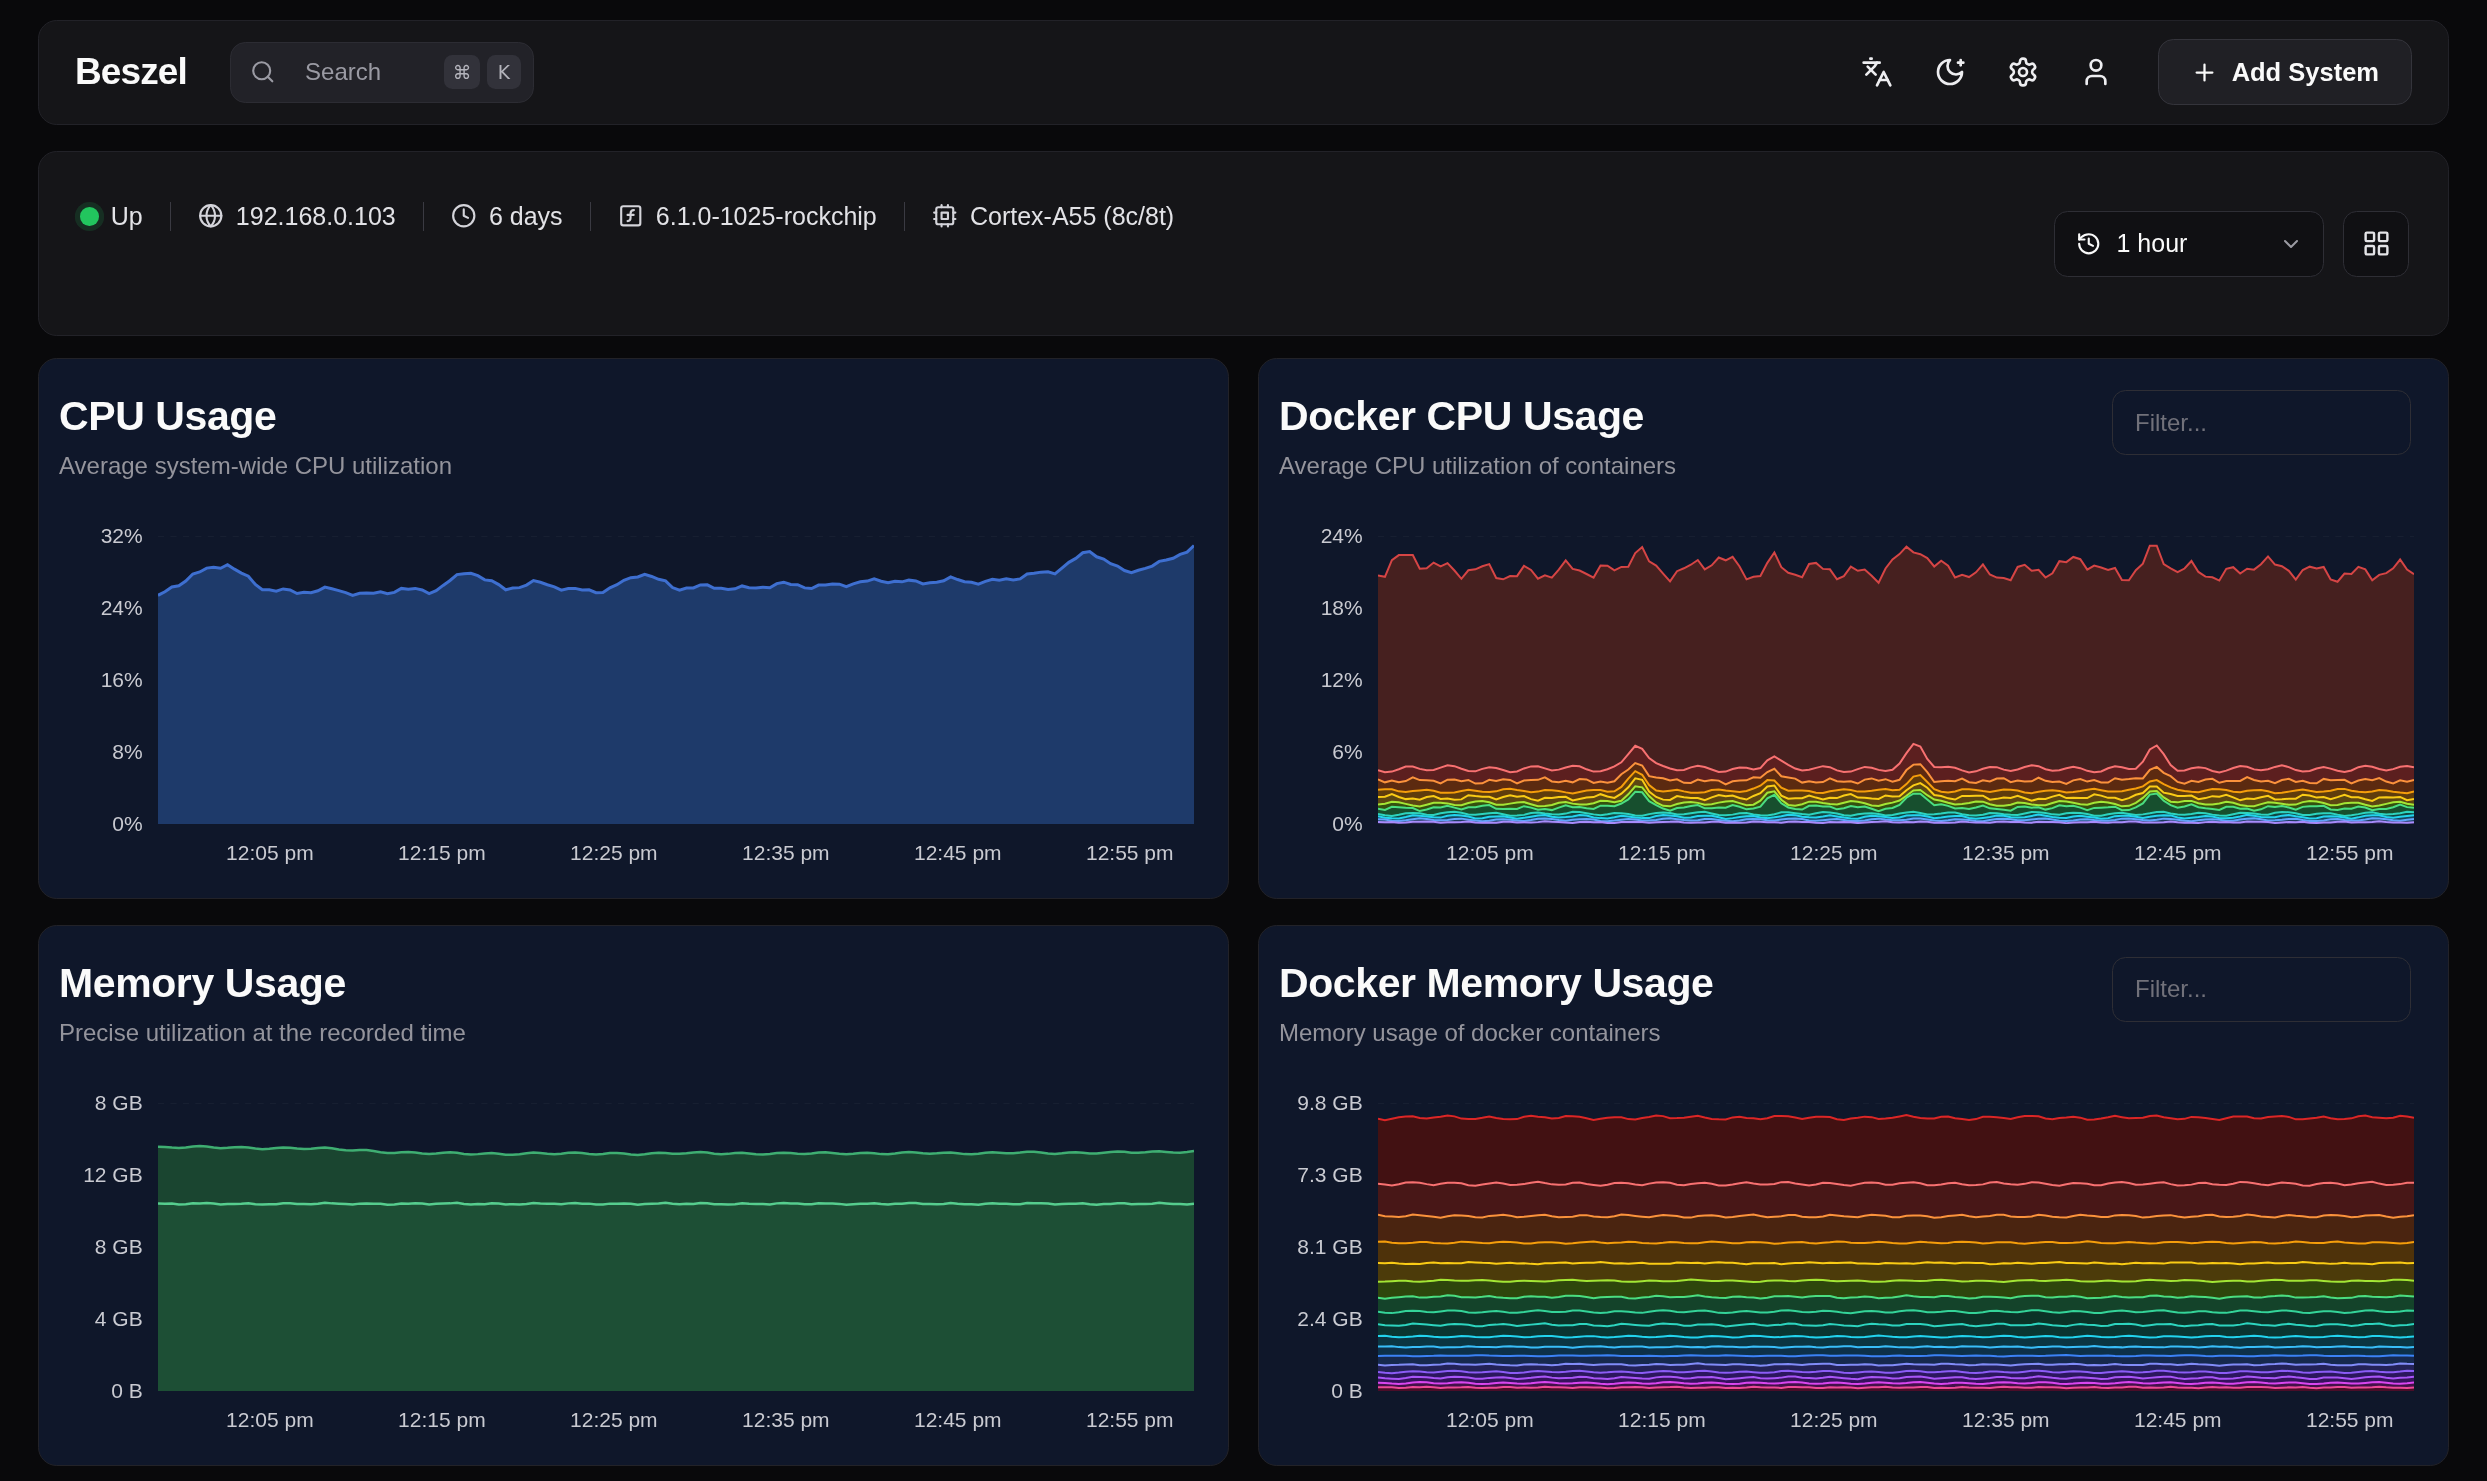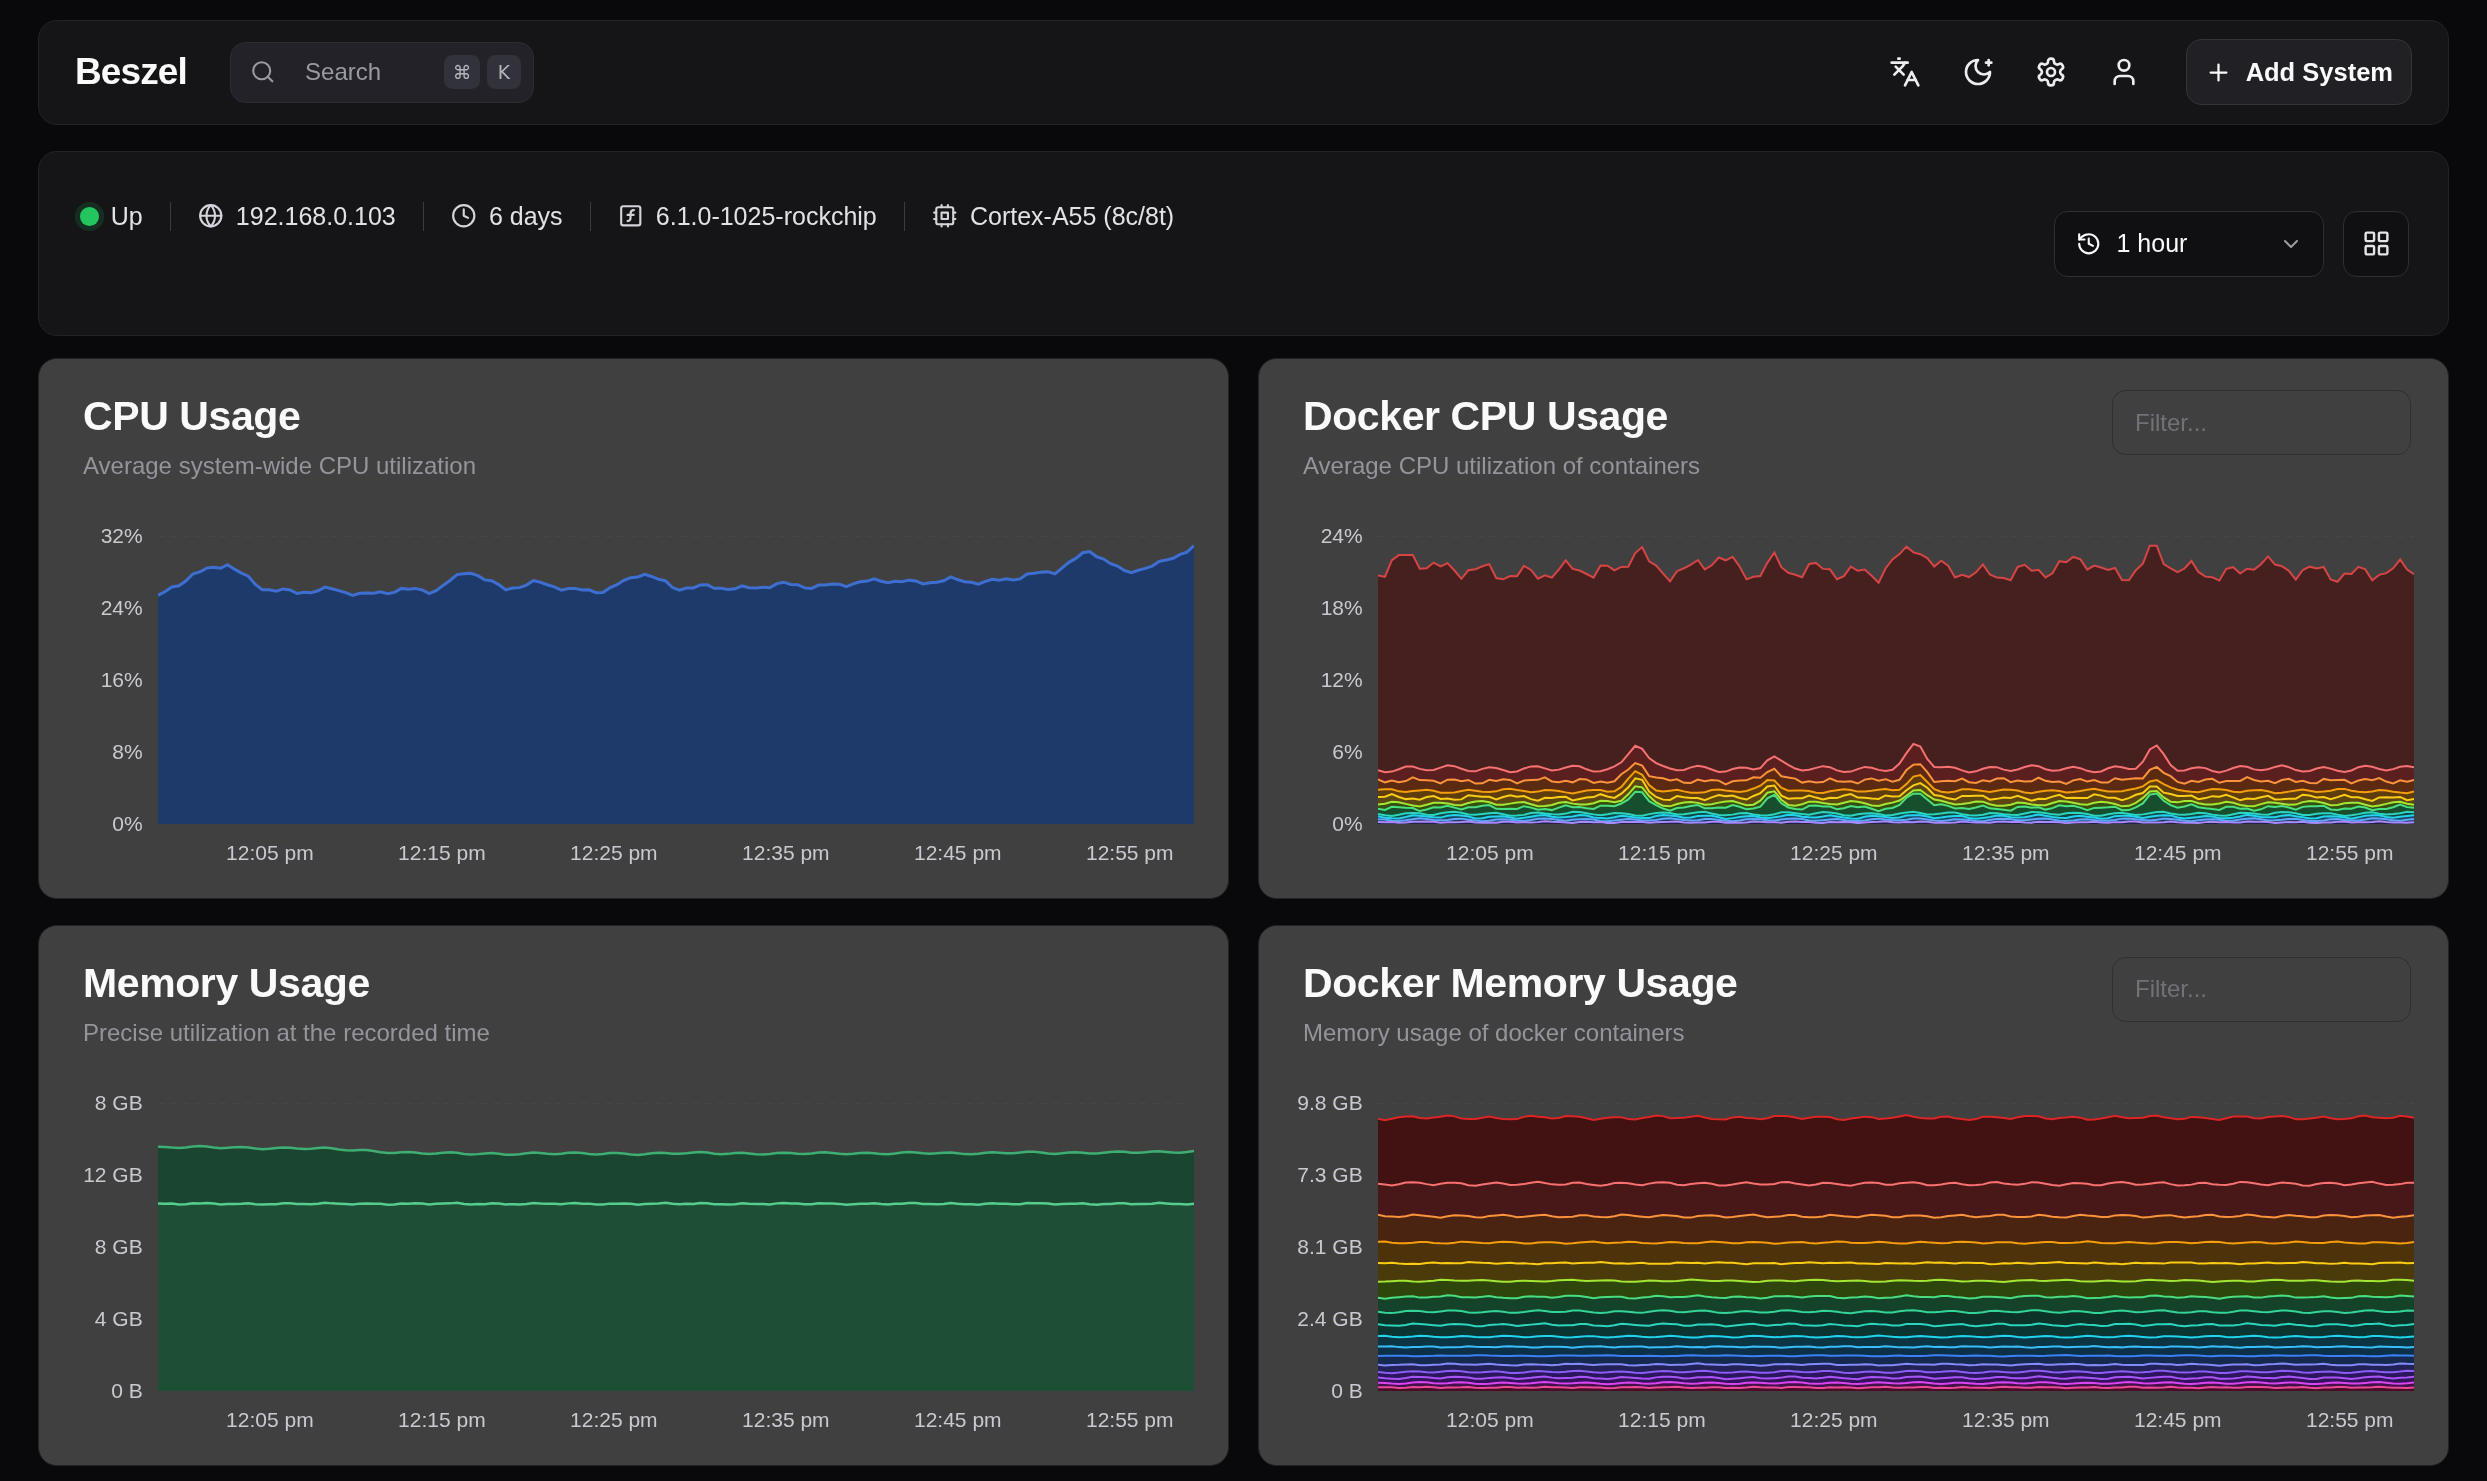--- a/index.html
+++ b/index.html
@@ -16,21 +16,21 @@
   .logo { font-size:37px; font-weight:700; letter-spacing:-0.9px; }
   .search { margin-left:43px; width:304px; height:61px; border-radius:15.3px;
     background:#222228; border:0.9px solid #2c2c33; display:flex; align-items:center;
     gap:30px; padding:0 12px 0 18.7px; color:#9a9aa3; font-size:24px; cursor:pointer; }
   .search .keys { margin-left:auto; display:flex; gap:6.8px; }
   .kbd { height:34px; min-width:34px; padding:0 8.5px; border-radius:8.5px; background:#32323a;
     color:#b4b4bc; font-size:18.7px; display:flex; align-items:center; justify-content:center;
     font-family:"DejaVu Sans",sans-serif; }
   .topbar-icons { margin-left:auto; display:flex; align-items:center; gap:41px; color:#ededf0; }
   .iconbtn { cursor:pointer; }
-  .addbtn { margin-left:46px; height:66px; padding:0 18px; border-radius:15.3px;
+  .addbtn { margin-left:46px; height:66px; padding:0 32px; border-radius:15.3px;
     background:#202025; border:0.9px solid #34343b; display:flex; align-items:center; gap:13.6px;
     font-size:25.5px; font-weight:600; color:#fafafa; cursor:pointer; }
 
   
   .syscard { position:absolute; left:38px; right:38px; top:151px; height:185px;
     background:#151518; border:0.9px solid #222228; border-radius:18.7px; padding:31px 41px; }
   .sysname { font-size:44px; font-weight:700; letter-spacing:-0.9px; }
   .statusrow { margin-top:18.7px; display:flex; align-items:center; gap:27px;
     font-size:25px; color:#e2e2e6; }
   .sgroup { display:flex; align-items:center; gap:12px; }
@@ -44,22 +44,22 @@
     border:0.9px solid #2e2e35; display:flex; align-items:center; gap:15.3px; padding:0 20.4px;
     font-size:25px; cursor:pointer; }
   .select .chev { margin-left:auto; color:#9b9ba3; }
   .gridbtn { width:66px; height:66px; border-radius:13.6px; background:#101013;
     border:0.9px solid #2e2e35; display:flex; align-items:center; justify-content:center;
     color:#e4e4e7; cursor:pointer; }
 
   
   .grid-cards { position:absolute; left:38px; right:38px; top:358px;
     display:grid; grid-template-columns:1fr 1fr; column-gap:29px; row-gap:25.5px; }
-  .card { height:541px; background:#404040; border:0.9px solid #222228; border-radius:18.7px;
-    position:relative; padding:34px 37px 0 44px; }
+  .card { height:541px; background:#0f172a; border:0.9px solid #222228; border-radius:18.7px;
+    position:relative; padding:34px 37px 0 20px; }
   .card-title { font-size:41px; font-weight:700; letter-spacing:-0.4px; }
   .card-sub { margin-top:12px; font-size:24px; color:#94949c; }
   .filter-input { position:absolute; right:37px; top:31px; width:299px; height:65px;
     border-radius:13.6px; border:0.9px solid #2e2e35; background:transparent; color:#e4e4e7;
     font-size:24px; padding:0 22px; outline:none; font-family:inherit; }
   .filter-input::placeholder { color:#71717a; }
 
   .chartwrap { position:absolute; left:41px; right:34px; top:177px; }
   .plotrow { display:flex; }
   .yaxis { width:78px; position:relative; height:288px; }

